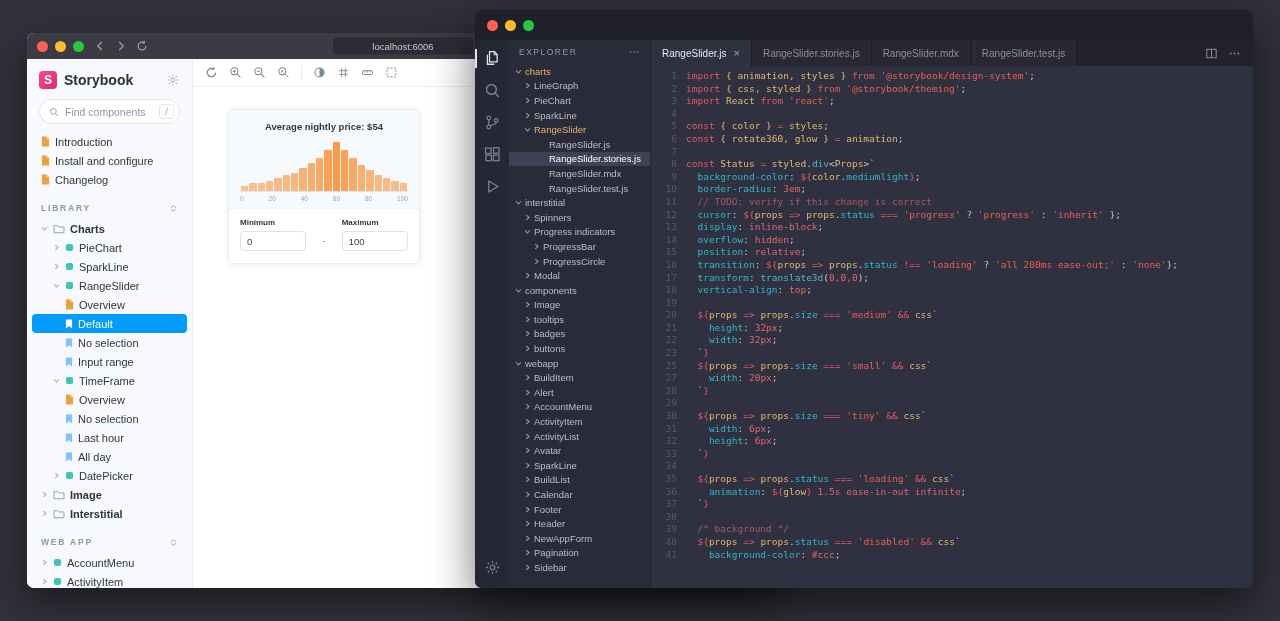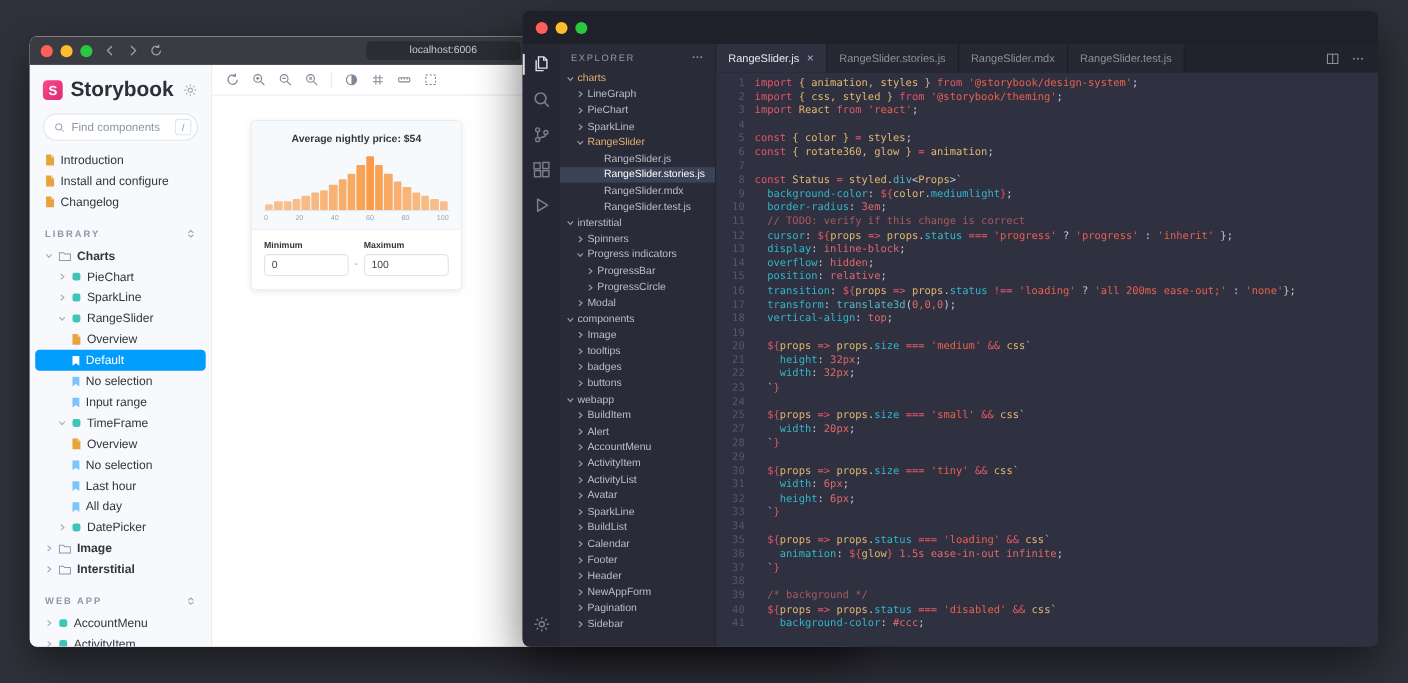--- a/index.html
+++ b/index.html
@@ -23,21 +23,21 @@
   .url-pill{position:absolute;left:50%;top:50%;transform:translate(-50%,-50%);background:#2c2c34;color:#c6c8cd;font-size:9.5px;padding:3px 0;width:140px;text-align:center;border-radius:4px;}
 
   .icn{display:inline-flex;width:14px;height:14px;flex:none;align-items:center;justify-content:center;}
   .icn svg{width:100%;height:100%;display:block;}
 
   
   .browser-body{flex:1;display:flex;min-height:0;}
   #sb-sidebar{width:166px;background:#f7f9fc;border-right:1px solid #e7ecf1;display:flex;flex-direction:column;overflow:hidden;font-size:11px;color:#30363c;flex:none;}
   .sb-brand{display:flex;align-items:center;gap:7px;padding:12px 12px 10px;}
   .sb-logo{width:18px;height:18px;border-radius:4px;background:linear-gradient(135deg,#ff4785,#d92b74);color:#fff;font-weight:bold;font-size:12px;display:flex;align-items:center;justify-content:center;flex:none;}
-  .sb-brand-name{font-weight:bold;font-size:19px;color:#2b3137;flex:1;}
+  .sb-brand-name{font-weight:bold;font-size:14px;color:#2b3137;flex:1;}
   .sb-brand .icn{width:14px;height:14px;color:#a6b0bb;}
   .sb-search{margin:0 12px 6px;height:25px;border:1px solid #dfe6ec;border-radius:14px;display:flex;align-items:center;padding:0 5px 0 9px;gap:6px;background:#fff;color:#8a97a2;flex:none;}
   .sb-search .icn{width:10px;height:10px;}
   .sb-search input{border:none;outline:none;flex:1;min-width:0;font-size:10.5px;color:#444;background:transparent;font-family:"Liberation Sans",sans-serif;}
   .sb-search input::placeholder{color:#8a97a2;}
   .sb-slash{width:15px;height:15px;border:1px solid #dfe6ec;border-radius:3px;font-size:9px;display:flex;align-items:center;justify-content:center;color:#8a97a2;background:#fff;flex:none;}
   .sb-scroll{flex:1;overflow:hidden;padding-top:2px;}
   .sb-row{height:19px;display:flex;align-items:center;gap:5px;margin:0 5px;padding-left:9px;border-radius:4px;white-space:nowrap;}
   .sb-row.lvl1{padding-left:21px;}
   .sb-row.lvl2{padding-left:33px;}
@@ -61,21 +61,21 @@
   .tb-divider{width:1px;height:14px;background:#e3e9ef;}
   .tb-right{margin-left:auto;}
   .sb-stage{flex:1;position:relative;}
 
   .price-card{position:absolute;left:35px;top:22px;width:192px;border:1px solid #ececec;border-radius:5px;box-shadow:0 1px 6px rgba(0,0,0,.08);background:#fff;overflow:hidden;}
   .card-chart{background:#f6fafd;padding:11px 10px 6px;}
   .card-title{font-size:9.5px;font-weight:bold;color:#34383c;text-align:center;}
   .bars{height:50px;display:flex;align-items:flex-end;gap:1px;margin-top:10px;padding:0 2px;border-bottom:1px solid #dfe7ee;}
   .bar{flex:1;background:#f99b48;border-radius:1px 1px 0 0;}
   .axis{display:flex;justify-content:space-between;font-size:6.5px;color:#9aa6b0;margin-top:3px;padding:0 1px;}
-  .card-controls{padding:9px 11px 12px;display:flex;align-items:flex-end;gap:5px;border-top:1px solid #edf1f5;background:#fff;}
+  .card-controls{padding:9px 11px 12px;display:flex;align-items:flex-end;gap:16px;border-top:1px solid #edf1f5;background:#fff;}
   .ctl{display:flex;flex-direction:column;gap:4px;flex:1;min-width:0;}
   .ctl-label{font-size:8px;font-weight:bold;color:#34383c;}
   .ctl input{height:20px;border:1px solid #dde3e9;border-radius:4px;font-size:9.5px;color:#444;padding:0 6px;width:100%;outline:none;font-family:"Liberation Sans",sans-serif;}
   .ctl-dash{color:#9aa6b0;font-size:10px;padding-bottom:5px;flex:none;}
 
   
   #vs-body{flex:1;display:flex;min-height:0;}
   #activity-bar{width:34px;background:#262734;display:flex;flex-direction:column;align-items:center;padding:10px 0 12px;flex:none;}
   .act-group{display:flex;flex-direction:column;align-items:center;gap:15px;}
   .act-spacer{flex:1;}
@@ -918,21 +918,20 @@
           <div class="code-row"><span class="ln">14</span><span class="cl"><span class="tk-prop">  overflow</span><span class="tk-tx">: </span><span class="tk-val">hidden</span><span class="tk-tx">;</span></span></div>
           <div class="code-row"><span class="ln">15</span><span class="cl"><span class="tk-prop">  position</span><span class="tk-tx">: </span><span class="tk-val">relative</span><span class="tk-tx">;</span></span></div>
           <div class="code-row"><span class="ln">16</span><span class="cl"><span class="tk-prop">  transition</span><span class="tk-tx">: </span><span class="tk-kw">${</span><span class="tk-id">props</span><span class="tk-kw"> =&gt; </span><span class="tk-id">props</span><span class="tk-tx">.</span><span class="tk-prop">status</span><span class="tk-kw"> !== </span><span class="tk-str">'loading'</span><span class="tk-tx"> ? </span><span class="tk-str">'all 200ms ease-out;'</span><span class="tk-tx"> : </span><span class="tk-str">'none'</span><span class="tk-tx">};</span></span></div>
           <div class="code-row"><span class="ln">17</span><span class="cl"><span class="tk-prop">  transform</span><span class="tk-tx">: </span><span class="tk-fn">translate3d</span><span class="tk-tx">(</span><span class="tk-val">0,0,0</span><span class="tk-tx">);</span></span></div>
           <div class="code-row"><span class="ln">18</span><span class="cl"><span class="tk-prop">  vertical-align</span><span class="tk-tx">: </span><span class="tk-val">top</span><span class="tk-tx">;</span></span></div>
           <div class="code-row"><span class="ln">19</span><span class="cl"> </span></div>
           <div class="code-row"><span class="ln">20</span><span class="cl"><span class="tk-kw">  ${</span><span class="tk-id">props</span><span class="tk-kw"> =&gt; </span><span class="tk-id">props</span><span class="tk-tx">.</span><span class="tk-prop">size</span><span class="tk-kw"> === </span><span class="tk-str">'medium'</span><span class="tk-kw"> &amp;&amp; </span><span class="tk-id">css</span><span class="tk-tx">`</span></span></div>
           <div class="code-row"><span class="ln">21</span><span class="cl"><span class="tk-prop">    height</span><span class="tk-tx">: </span><span class="tk-val">32px</span><span class="tk-tx">;</span></span></div>
           <div class="code-row"><span class="ln">22</span><span class="cl"><span class="tk-prop">    width</span><span class="tk-tx">: </span><span class="tk-val">32px</span><span class="tk-tx">;</span></span></div>
           <div class="code-row"><span class="ln">23</span><span class="cl"><span class="tk-tx">  `</span><span class="tk-kw">}</span></span></div>
-          <div class="code-row"><span class="ln">24</span><span class="cl"> </span></div>
           <div class="code-row"><span class="ln">25</span><span class="cl"><span class="tk-kw">  ${</span><span class="tk-id">props</span><span class="tk-kw"> =&gt; </span><span class="tk-id">props</span><span class="tk-tx">.</span><span class="tk-prop">size</span><span class="tk-kw"> === </span><span class="tk-str">'small'</span><span class="tk-kw"> &amp;&amp; </span><span class="tk-id">css</span><span class="tk-tx">`</span></span></div>
           <div class="code-row"><span class="ln">27</span><span class="cl"><span class="tk-prop">    width</span><span class="tk-tx">: </span><span class="tk-val">20px</span><span class="tk-tx">;</span></span></div>
           <div class="code-row"><span class="ln">28</span><span class="cl"><span class="tk-tx">  `</span><span class="tk-kw">}</span></span></div>
           <div class="code-row"><span class="ln">29</span><span class="cl"> </span></div>
           <div class="code-row"><span class="ln">30</span><span class="cl"><span class="tk-kw">  ${</span><span class="tk-id">props</span><span class="tk-kw"> =&gt; </span><span class="tk-id">props</span><span class="tk-tx">.</span><span class="tk-prop">size</span><span class="tk-kw"> === </span><span class="tk-str">'tiny'</span><span class="tk-kw"> &amp;&amp; </span><span class="tk-id">css</span><span class="tk-tx">`</span></span></div>
           <div class="code-row"><span class="ln">31</span><span class="cl"><span class="tk-prop">    width</span><span class="tk-tx">: </span><span class="tk-val">6px</span><span class="tk-tx">;</span></span></div>
           <div class="code-row"><span class="ln">32</span><span class="cl"><span class="tk-prop">    height</span><span class="tk-tx">: </span><span class="tk-val">6px</span><span class="tk-tx">;</span></span></div>
           <div class="code-row"><span class="ln">33</span><span class="cl"><span class="tk-tx">  `</span><span class="tk-kw">}</span></span></div>
           <div class="code-row"><span class="ln">34</span><span class="cl"> </span></div>
           <div class="code-row"><span class="ln">35</span><span class="cl"><span class="tk-kw">  ${</span><span class="tk-id">props</span><span class="tk-kw"> =&gt; </span><span class="tk-id">props</span><span class="tk-tx">.</span><span class="tk-prop">status</span><span class="tk-kw"> === </span><span class="tk-str">'loading'</span><span class="tk-kw"> &amp;&amp; </span><span class="tk-id">css</span><span class="tk-tx">`</span></span></div>

